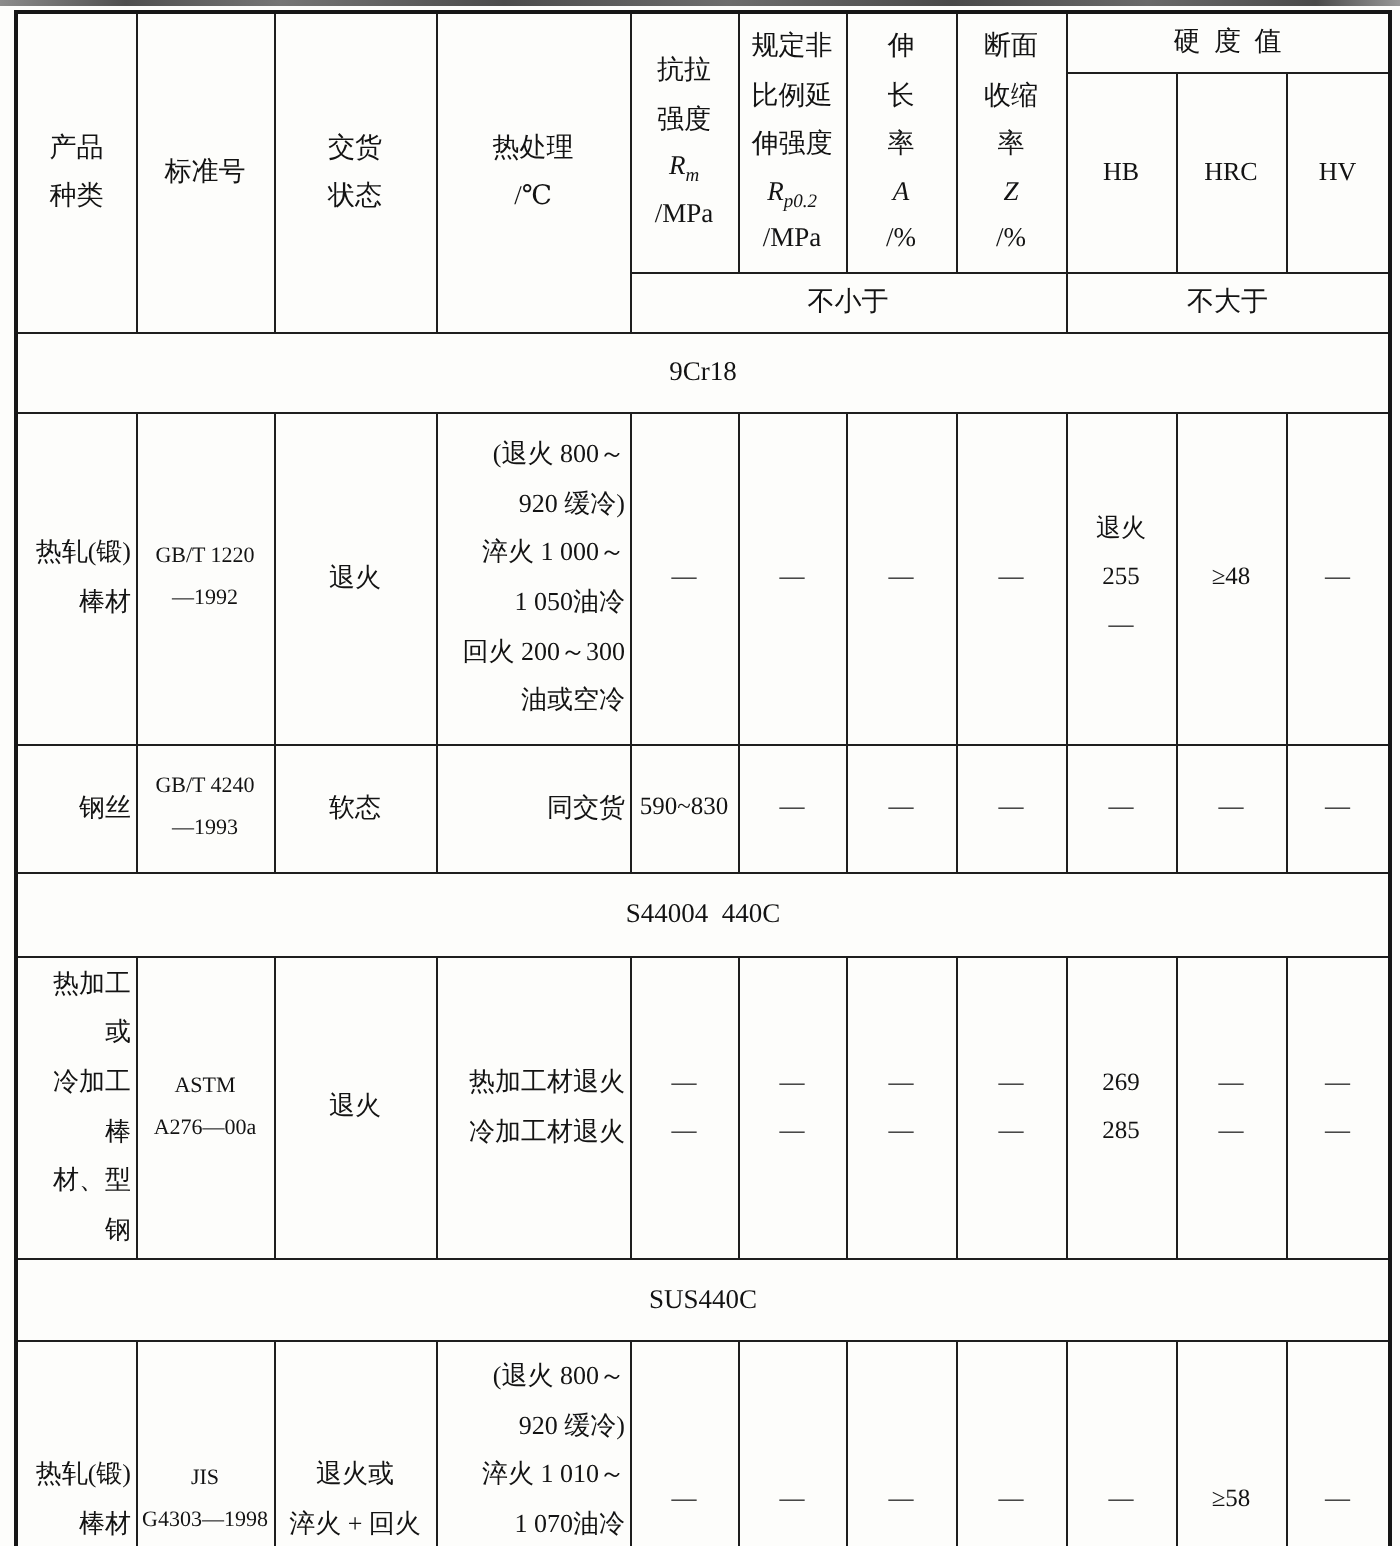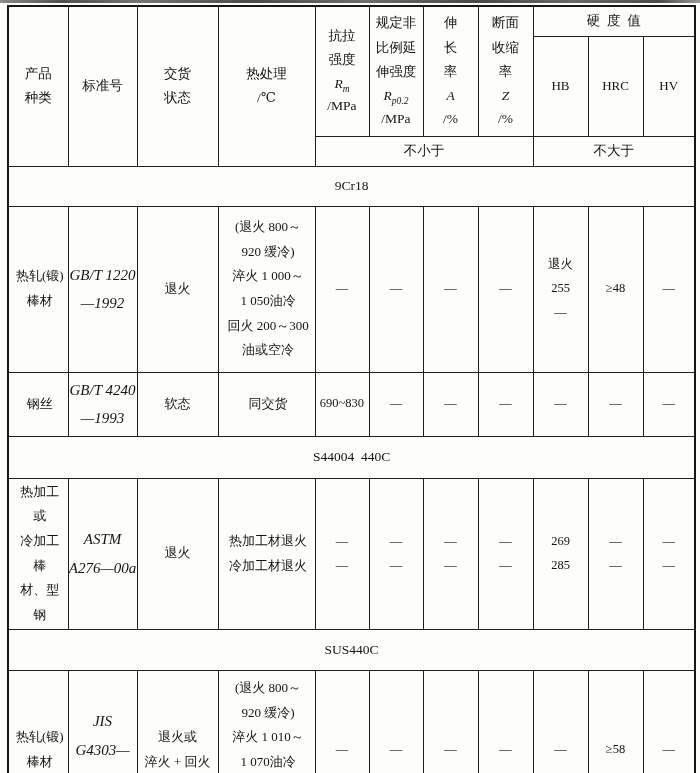--- a/index.html
+++ b/index.html
@@ -23,22 +23,22 @@
     width: 687px; border: 2px solid #161616;
   }
   td {
     border: 1px solid #1e1e1e;
     text-align: center; vertical-align: middle;
     font-size: 13px; line-height: 1.9;
     padding: 1px 2px; overflow: hidden;
   }
   .hd  { line-height: 1.82; font-size: 13.5px; }
   .lat { font-size: 13px; margin-top: 23px; }
-  .l   { text-align: center; padding-left: 5px; padding-right: 2px; }
-  .std { font-size: 15px; padding-left: 0; padding-right: 0; font-style: italic; }
+  .l   { text-align: right; padding-left: 5px; padding-right: 2px; }
+  .std { font-size: 11px; padding-left: 0; padding-right: 0; }
   .num { font-size: 12.5px; letter-spacing: 0; }
   .sec { font-size: 13.5px; }
   .pre { white-space: pre; }
   i    { font-style: italic; }
   sub  { font-size: 9.5px; line-height: 1; }
   .symline { line-height: 1.6; }
 </style>
 </head>
 <body>
 
@@ -116,21 +116,21 @@
     <td class="num">退火<br>255<br>—</td>
     <td class="num">≥48</td>
     <td class="num">—</td>
   </tr>
 
   <tr style="height:64px">
     <td class="l">钢丝</td>
     <td class="std">GB/T 4240<br>—1993</td>
     <td>软态</td>
     <td class="l">同交货</td>
-    <td class="num">690~830</td>
+    <td class="num">590~830</td>
     <td class="num">—</td>
     <td class="num">—</td>
     <td class="num">—</td>
     <td class="num">—</td>
     <td class="num">—</td>
     <td class="num">—</td>
   </tr>
 
   <tr style="height:42px">
     <td colspan="11" class="sec pre">S44004  440C</td>

